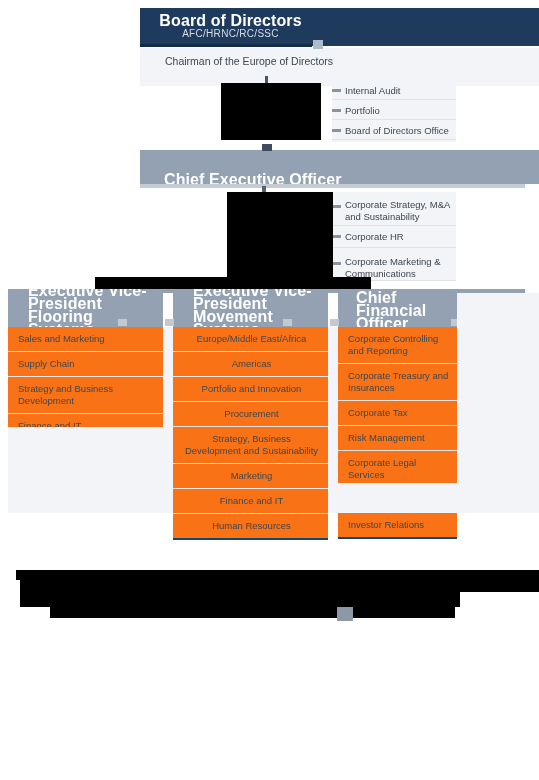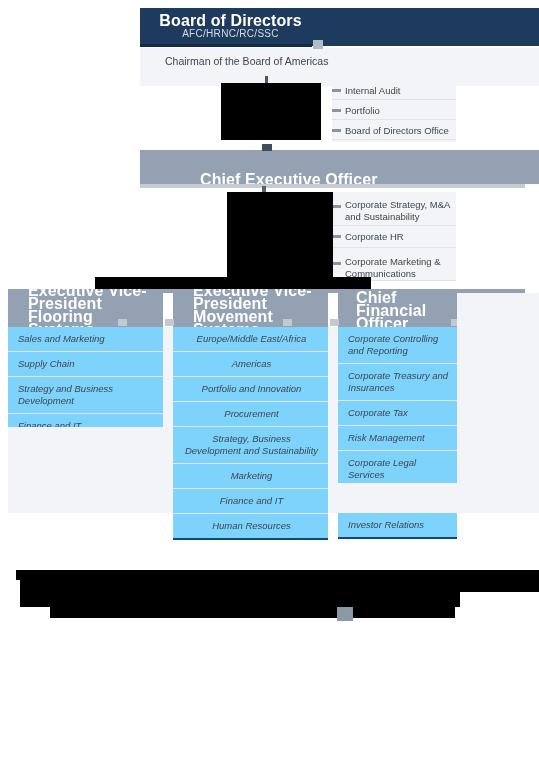--- a/index.html
+++ b/index.html
@@ -88,21 +88,21 @@
     height: 1px;
     background: #dfe3e8;
   }
 
   
   #ceo-bar {
     left: 140px; top: 150px; width: 399px; height: 34px;
     background: #93a1b2;
   }
   #ceo-title {
-    padding-left: 60px;
+    padding-left: 24px;
     margin-top: 24px;
   }
   #ceo-underline {
     position: absolute;
     left: 140px; top: 184px; width: 385px; height: 4px;
     background: #c6ccd4;
   }
 
   
   #staff2-panel {
@@ -117,22 +117,21 @@
     background: #93a1b2;
     height: 34px;
     display: flex;
     align-items: center;
   }
   .col-head .bar-title {
     padding-left: 10px;
   }
   .col-body {
     position: absolute;
-    background: #7dd3fc;
-    font-style: italic;
+    background: #f97316;
   }
   .col-item {
     position: relative;
     font-size: 9.5px;
     color: #3d4651;
     line-height: 12px;
     padding: 6px 8px 6px 10px;
     border-bottom: 1px solid #e3e7ec;
   }
   .col-item:last-child { border-bottom: 2px solid #0c4a6e; }
@@ -167,21 +166,21 @@
 <div id="chart">
 
   <div class="bar" id="board-bar">
     <div id="board-text-wrap">
       <div class="bar-title">Board of Directors</div>
       <div class="bar-sub">AFC/HRNC/RC/SSC</div>
     </div>
   </div>
 
   <div id="chairman-panel"></div>
-  <div id="chairman-label">Chairman of the Board of Americas</div>
+  <div id="chairman-label">Chairman of the Europe of Directors</div>
 
   <div class="nub" style="left:313px; top:40px; width:10px; height:9px; background:#aebcca;"></div>
 
   <div style="position:absolute; left:140px; top:44px; width:172px; height:3px; background:#122b47;"></div>
 
   <div style="position:absolute; left:265px; top:76px; width:3px; height:10px; background:#4b5563;"></div>
 
   <div id="staff1-panel"></div>
 
   <div class="dash" style="left:332px; top:89px;"></div>

